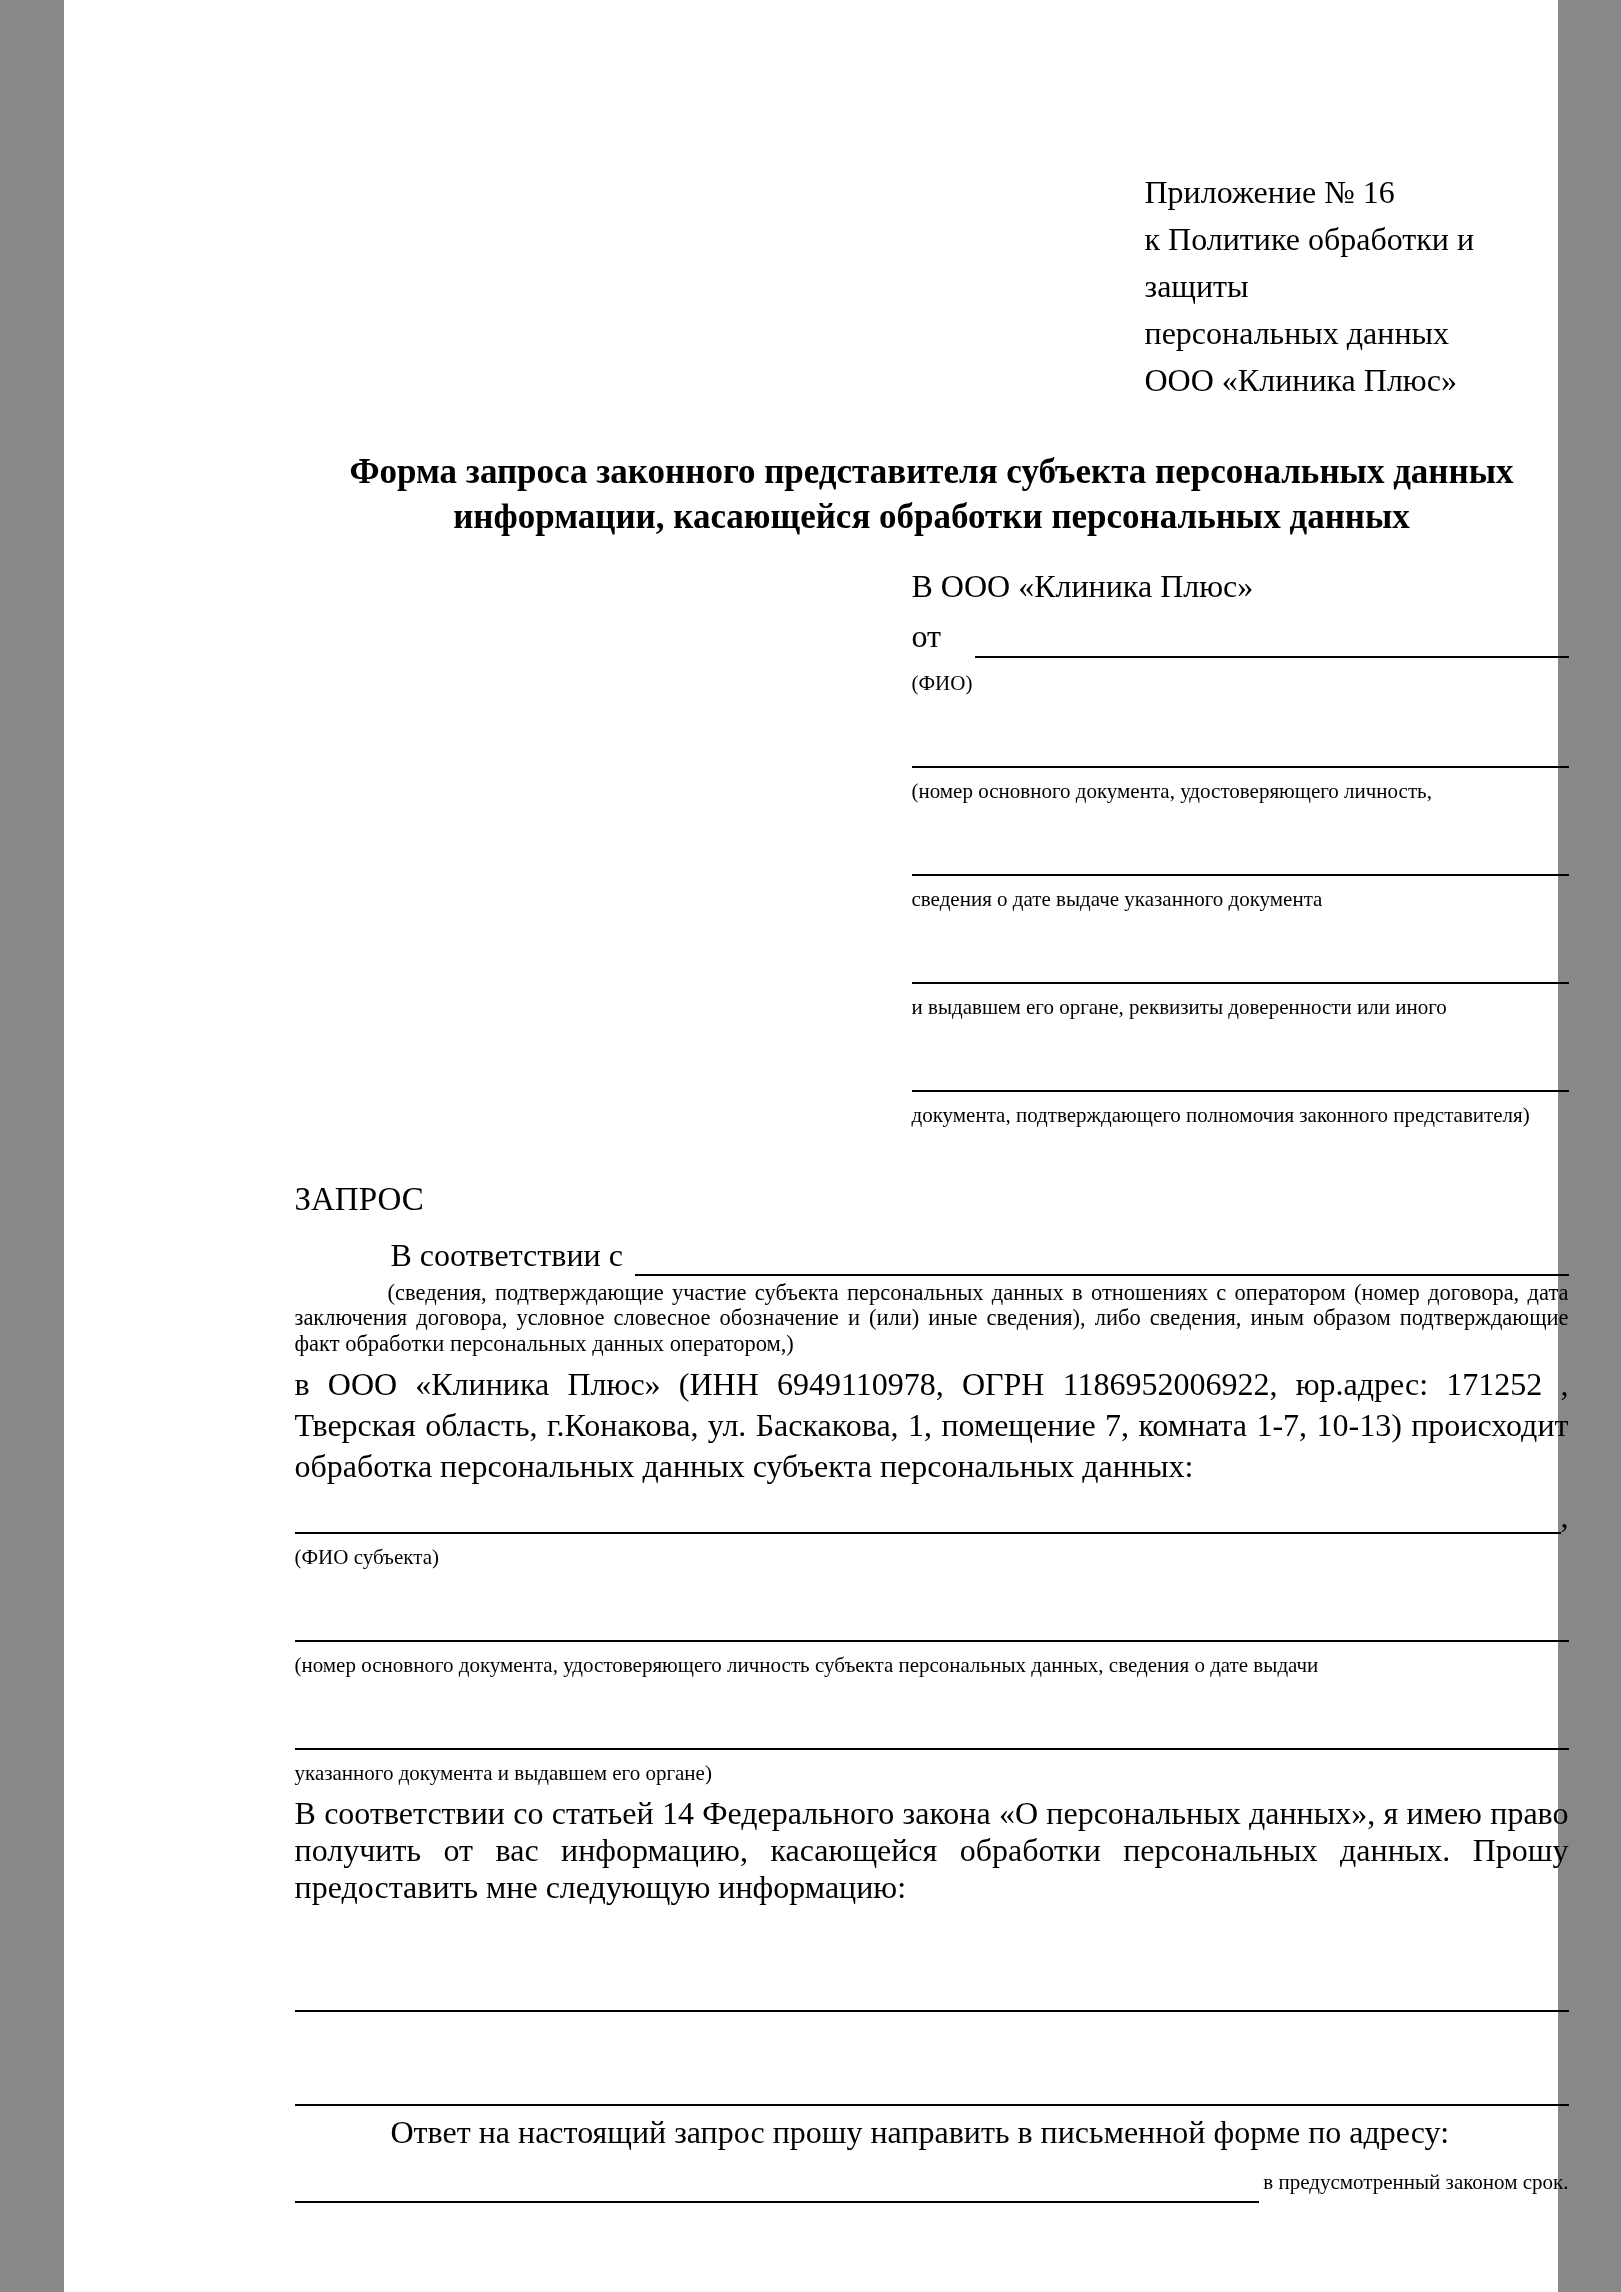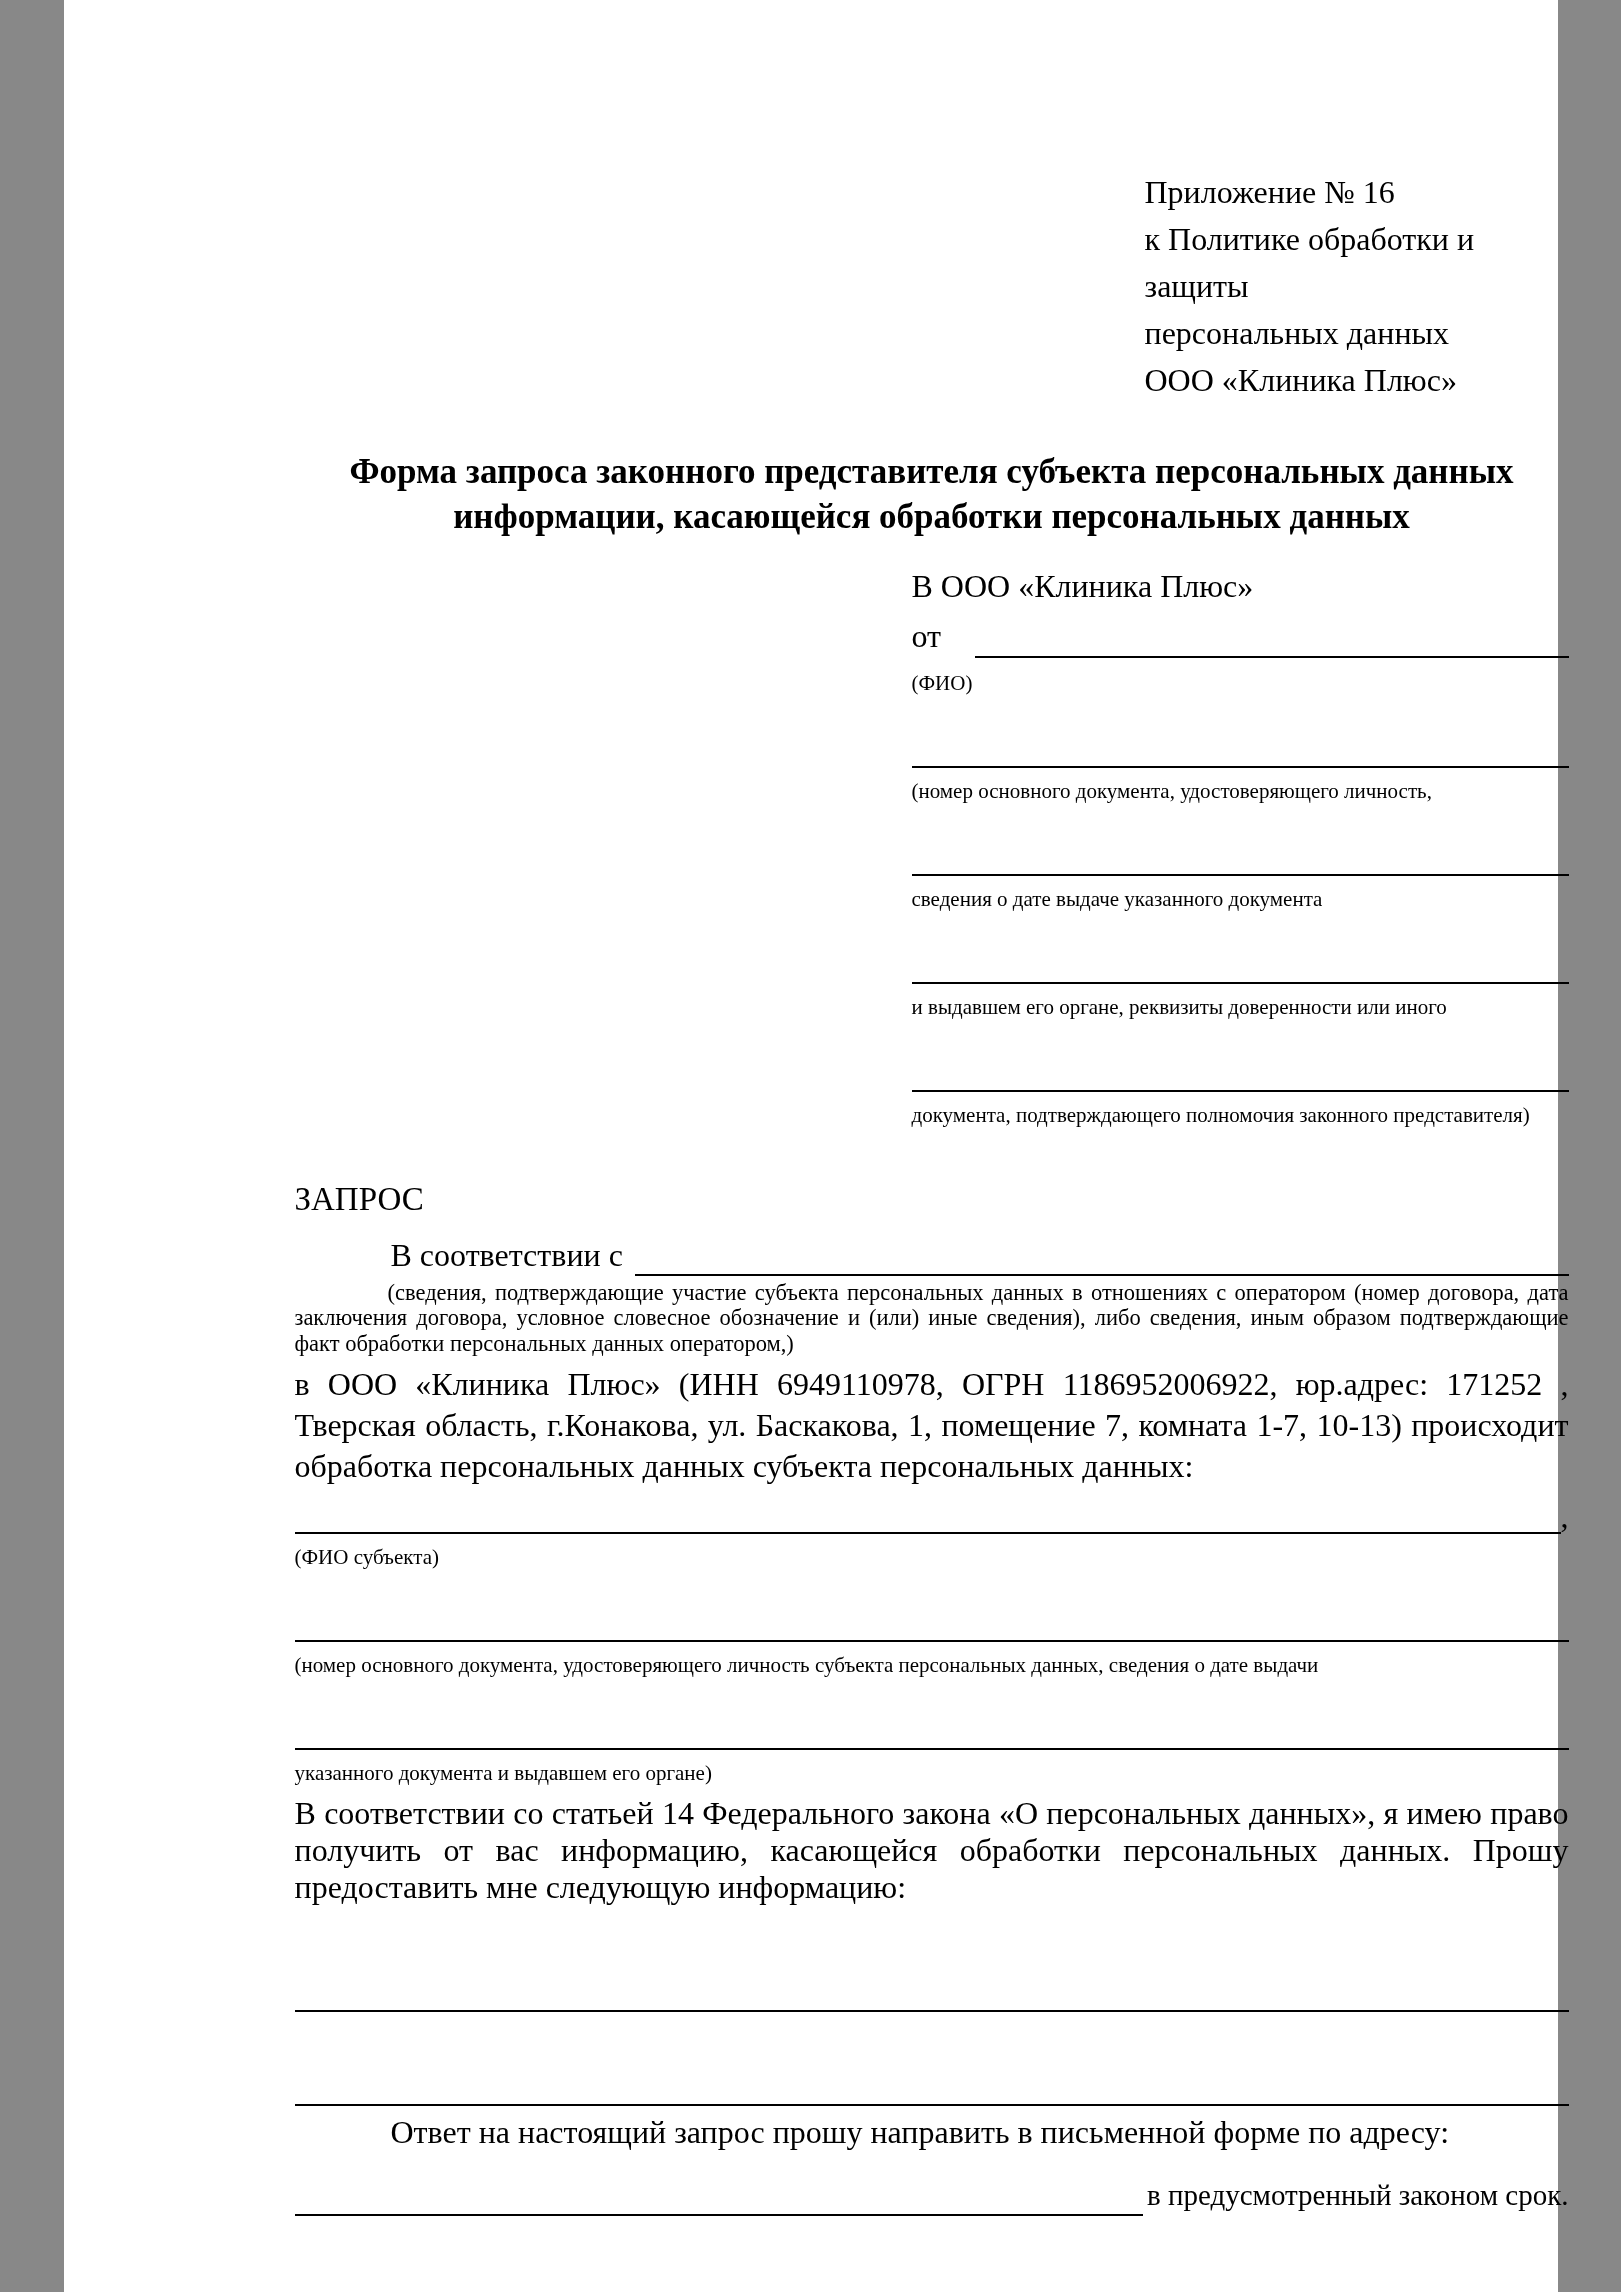--- a/index.html
+++ b/index.html
@@ -94,24 +94,24 @@
   .fio-row { display:flex; align-items:flex-end; margin-top:7.8px; height:39px; font-size:32px; }
   .fio-row .rule { height:35px; }
   .fio-row .comma { line-height:35px; }
 
   .wide-blank { border-bottom:2.9px solid #000; height:41px; }
   .mt28 { margin-top:27.4px; }
   .mt64 { margin-top:63px; }
   .mt52 { margin-top:51px; }
 
   .address-row {
-    display:flex; align-items:center;
-    margin-top:22px;
+    display:flex; align-items:flex-start;
+    margin-top:11px;
     height:45px;
-    font-size:29px;
+    font-size:21px;
   }
   .address-row .rule { height:39px; }
   .address-row .suffix { white-space:nowrap; line-height:41px; padding-left:3.9px; }
 
   .footer-row {
     display:flex;
     justify-content:space-between;
     align-items:flex-end;
     margin-top:94px;
     font-size:32px;

